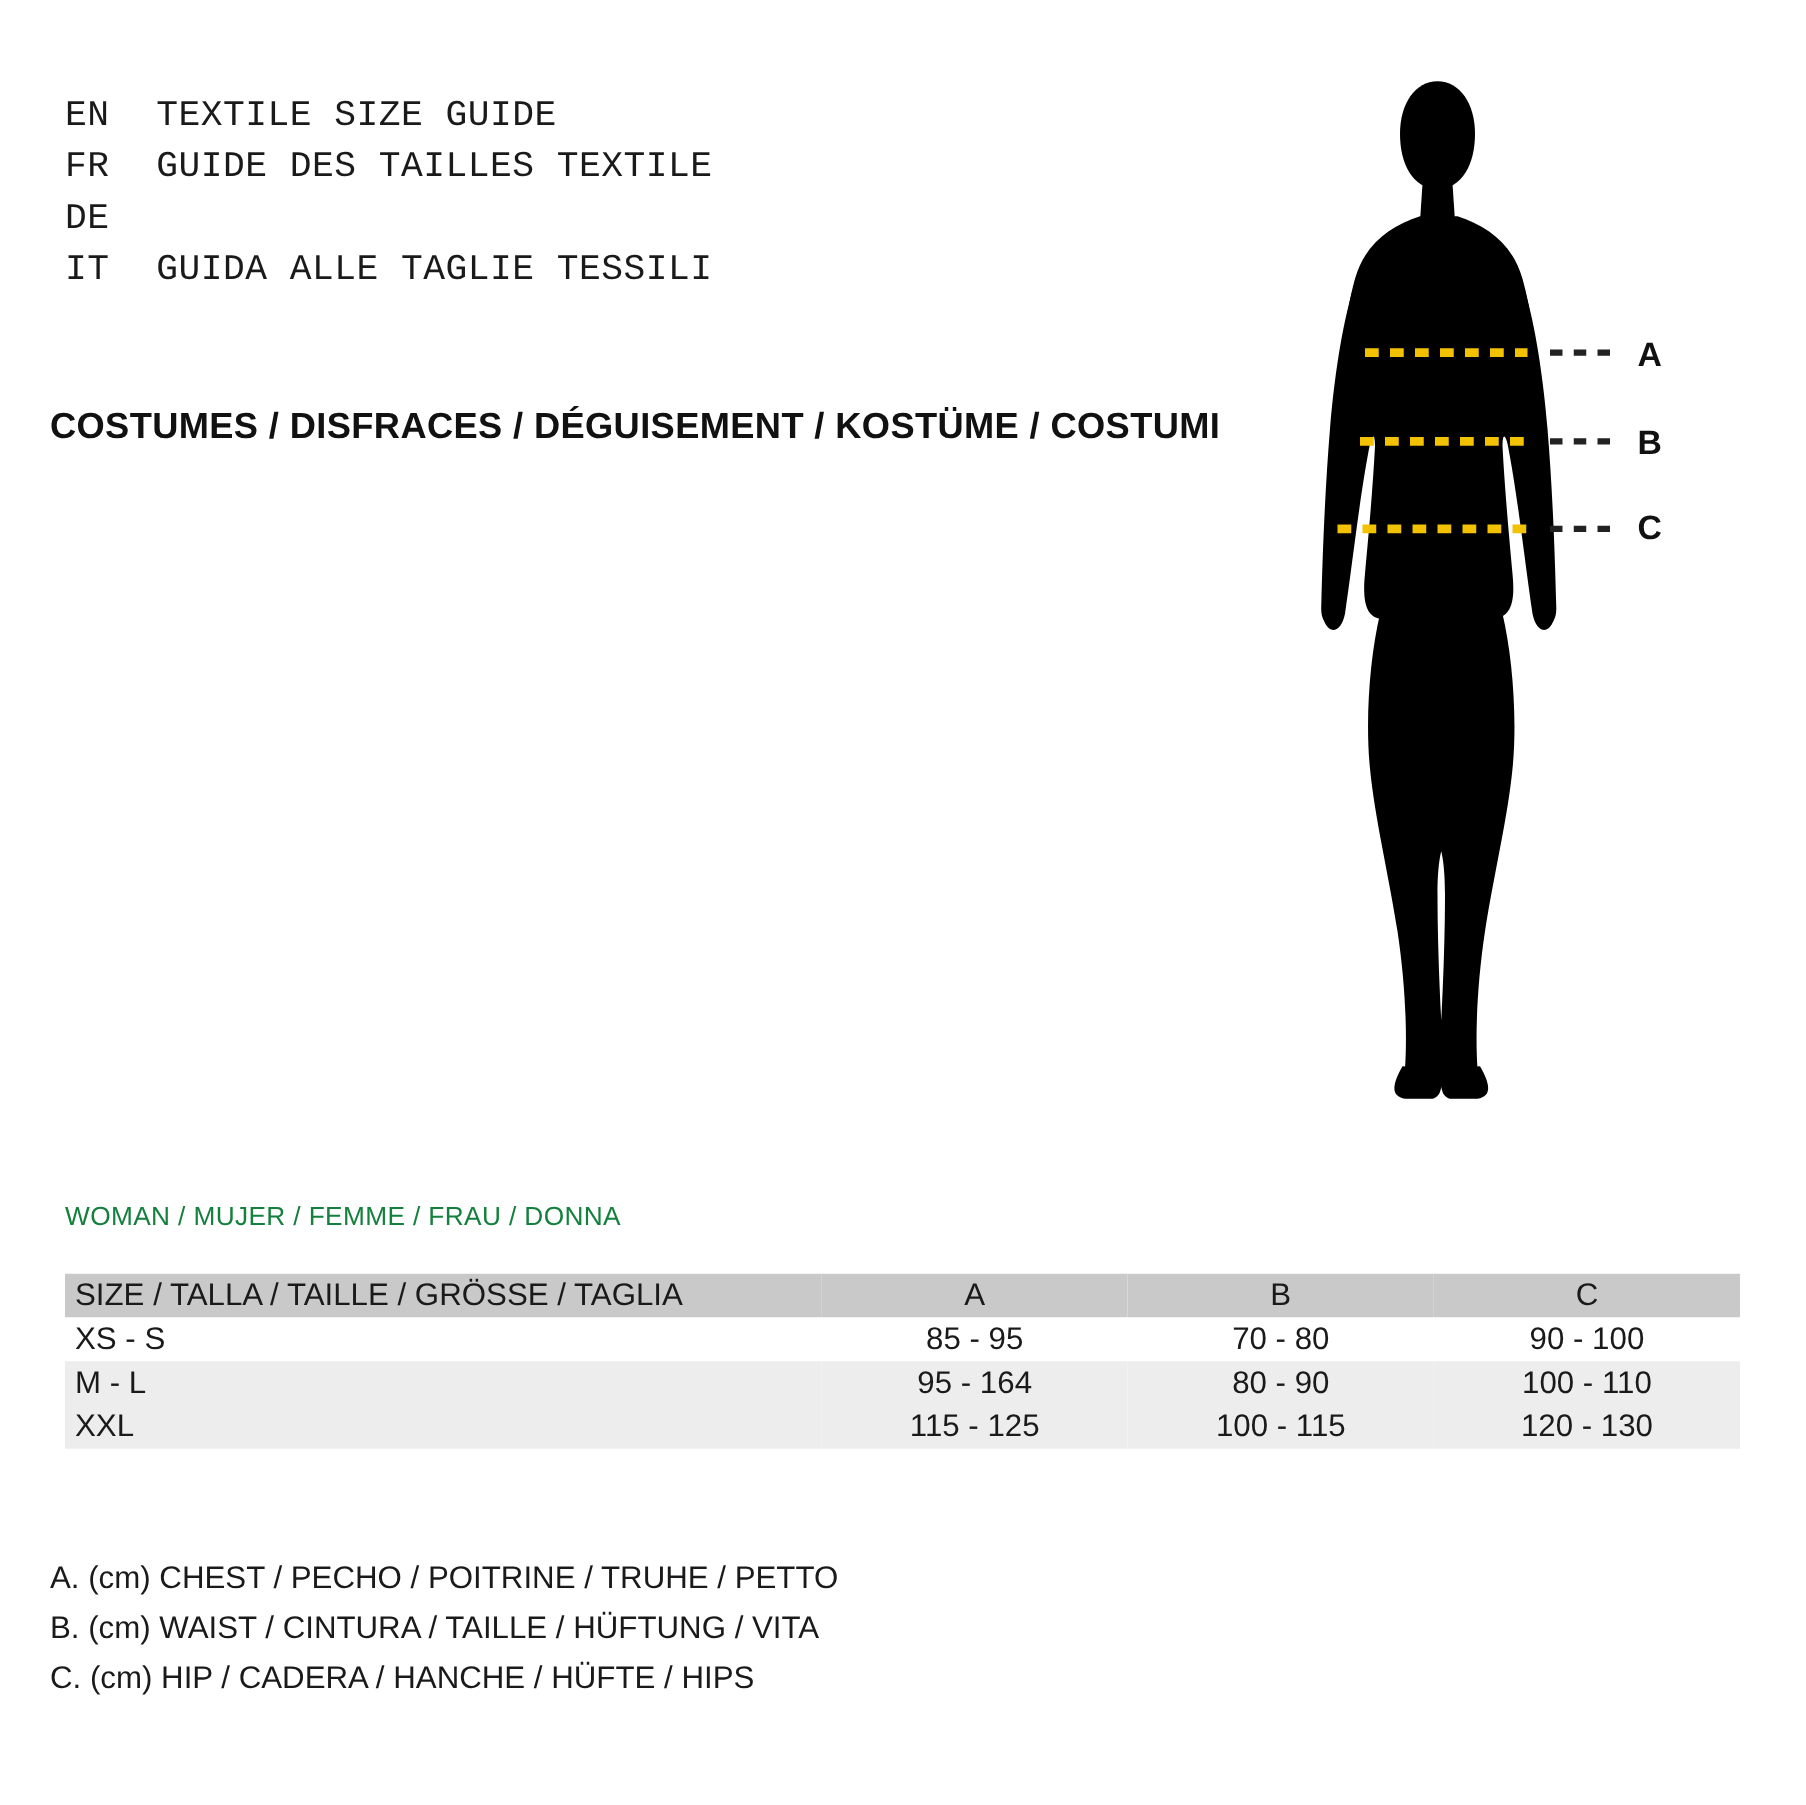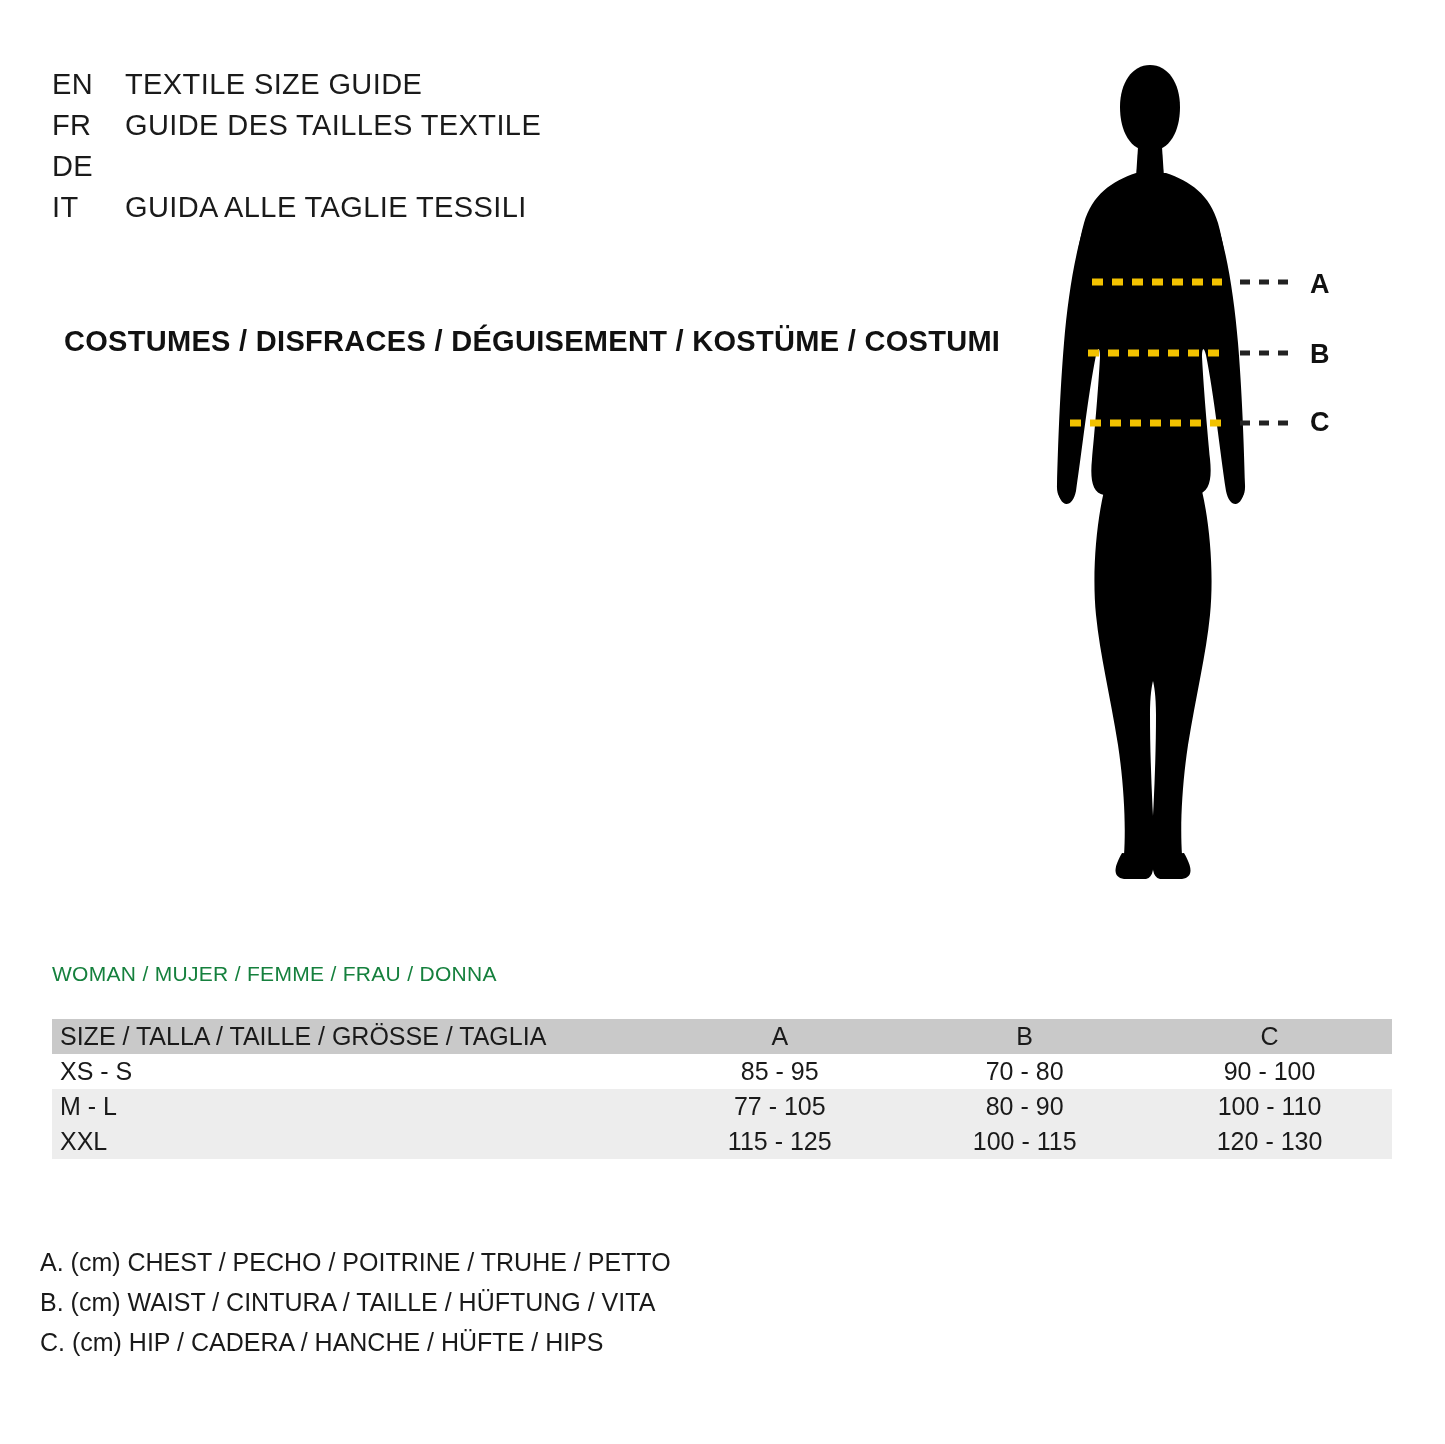--- a/index.html
+++ b/index.html
@@ -18,36 +18,37 @@
 
   
   .lang-block {
     position: absolute;
     left: 52px;
     top: 68px;
     width: 960px;
   }
   .lang-row {
     display: flex;
-    align-items: flex-start;
+    align-items: flex-end;
     height: 41px;
     font-size: 29px;
     letter-spacing: 0.4px;
     color: #1a1a1a;
+    font-family: Liberation Mono, monospace;
   }
   .lang-code {
     width: 73px;
     flex: 0 0 73px;
   }
   .lang-text {
     flex: 1 1 auto;
   }
   .costumes-line {
     position: absolute;
-    left: 64px;
+    left: 40px;
     top: 325px;
     font-size: 29px;
     font-weight: bold;
     letter-spacing: 0.3px;
     color: #111;
   }
 
   
   .figure-wrap {
     position: absolute;
@@ -244,21 +245,21 @@
   </thead>
   <tbody>
     <tr class="odd">
       <td class="first">XS - S</td>
       <td class="col">85 - 95</td>
       <td class="col">70 - 80</td>
       <td class="col">90 - 100</td>
     </tr>
     <tr class="even">
       <td class="first">M - L</td>
-      <td class="col">77 - 105</td>
+      <td class="col">95 - 164</td>
       <td class="col">80 - 90</td>
       <td class="col">100 - 110</td>
     </tr>
     <tr class="even">
       <td class="first">XXL</td>
       <td class="col">115 - 125</td>
       <td class="col">100 - 115</td>
       <td class="col">120 - 130</td>
     </tr>
   </tbody>

